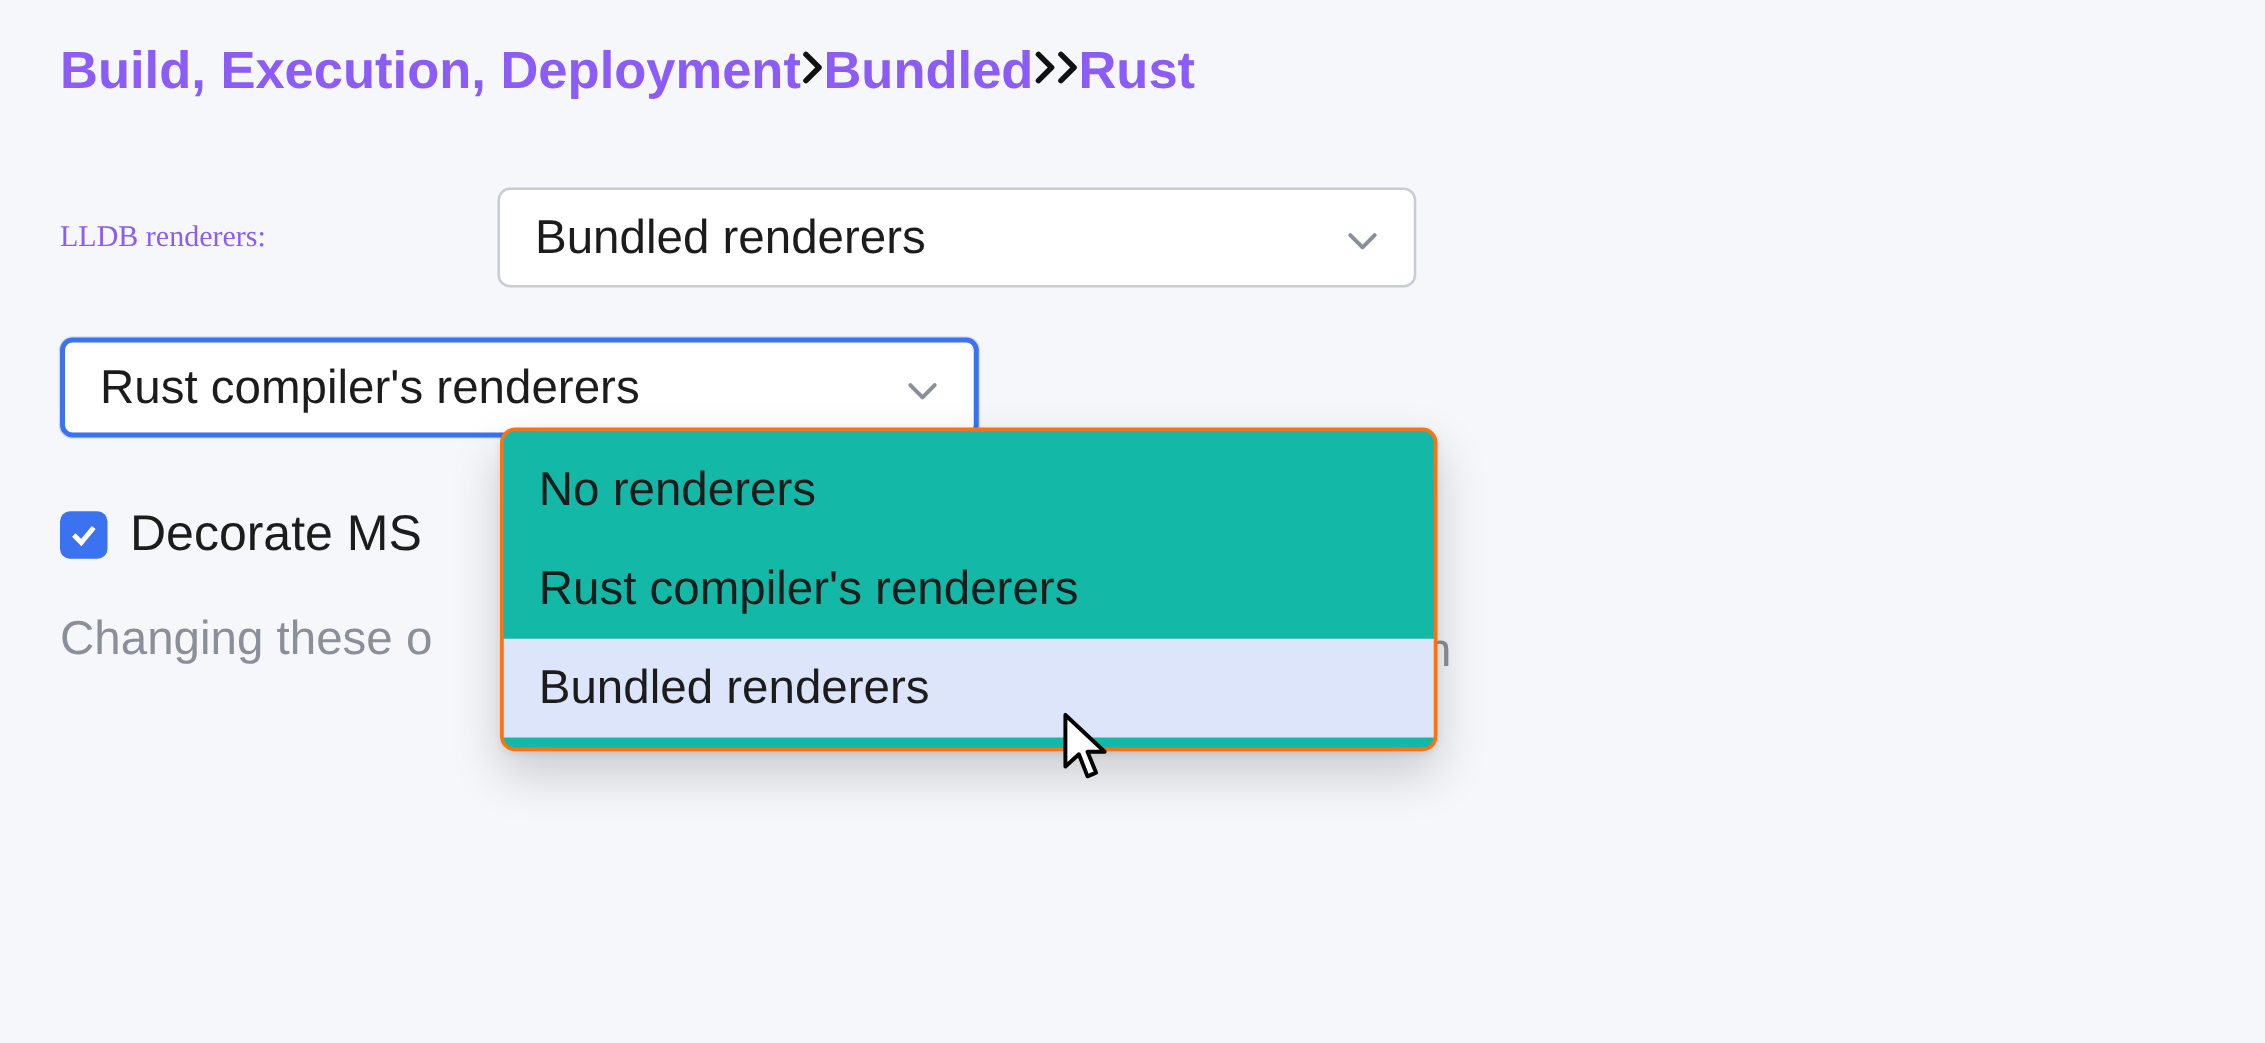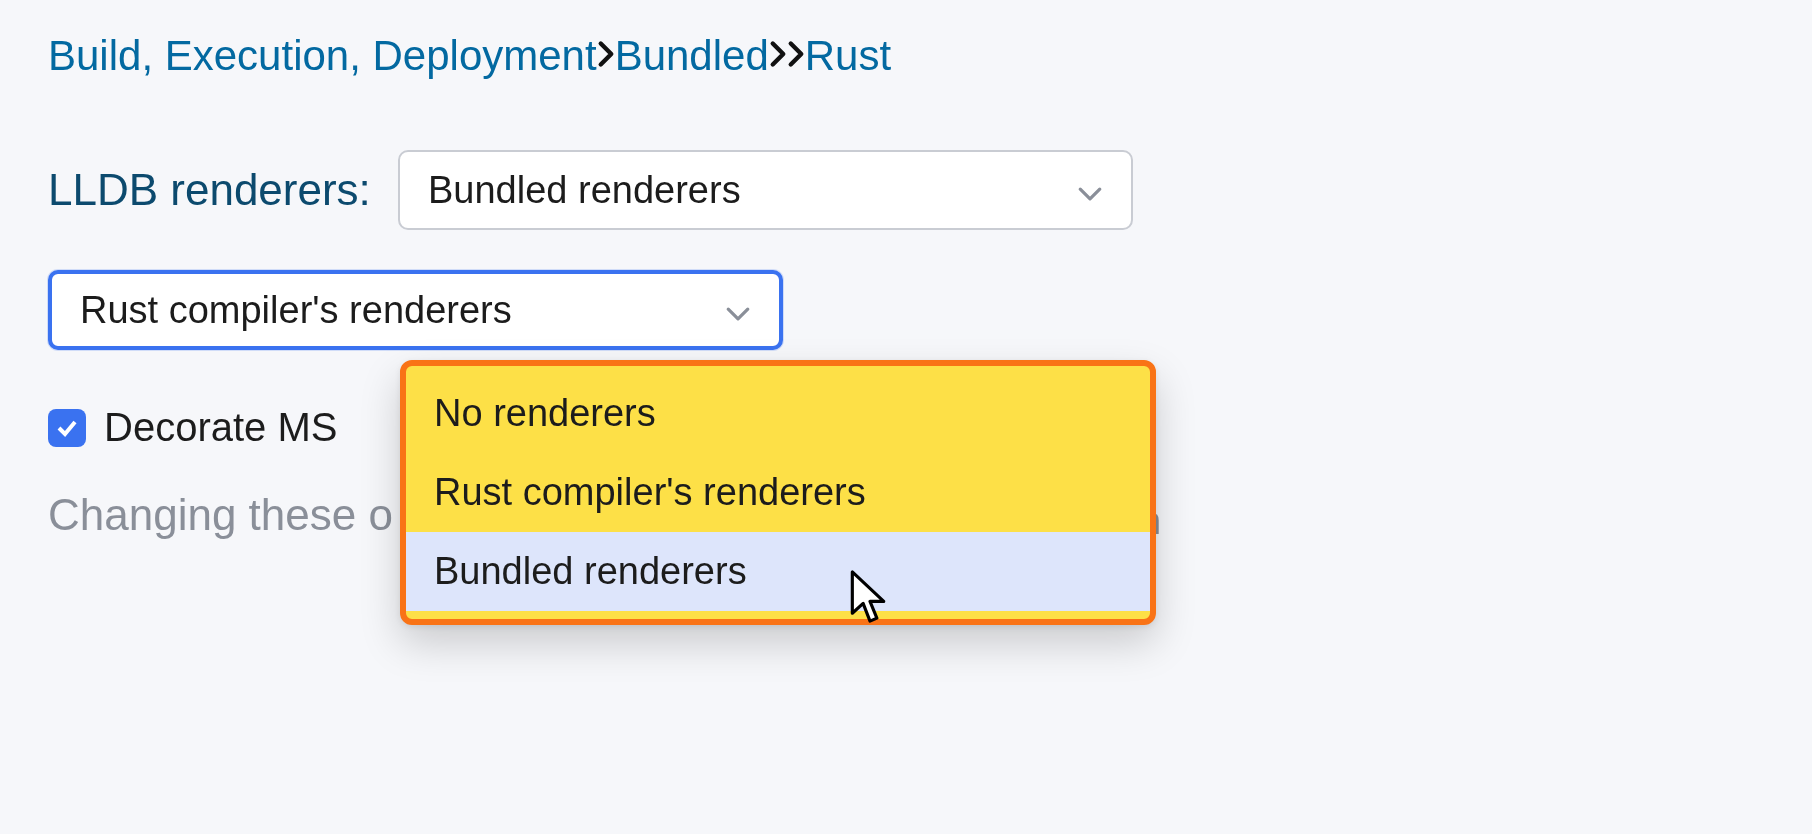--- a/index.html
+++ b/index.html
@@ -12,38 +12,39 @@
     color: #1c1c1c;
     overflow: hidden;
   }
   .container {
     padding: 32px 48px;
   }
   .breadcrumb {
     display: flex;
     align-items: center;
     font-size: 42px;
-    font-weight: 400;
-    color: #0369a1;
+    font-weight: 700;
+    color: #8b5cf6;
     margin-bottom: 70px;
   }
   .breadcrumb .sep {
     font-weight: 400;
     color: #111;
     font-size: 36px;
   }
   .form-row {
     display: flex;
     align-items: center;
     margin-bottom: 40px;
   }
   .form-label {
     width: 350px;
-    font-size: 44px;
-    color: #0c4a6e;
+    font-size: 24px;
+    color: #8b5cf6;
+    font-family: Liberation Serif, serif;
   }
   .select {
     position: relative;
     width: 735px;
     height: 80px;
     border: 2px solid #c9ccd3;
     border-radius: 10px;
     background: #ffffff;
     display: flex;
     align-items: center;
@@ -82,30 +83,30 @@
     height: 24px;
     stroke: #fff;
     stroke-width: 4;
     fill: none;
   }
   .check-label {
     font-size: 40px;
     color: #1c1c1c;
   }
   .hint {
-    font-size: 44px;
+    font-size: 38px;
     color: #8a8f99;
   }
   .dropdown {
     position: absolute;
     left: 400px;
-    top: 360px;
+    top: 342px;
     width: 744px;
-    background: #fde047;
-    border: 6px solid #f97316;
+    background: #14b8a6;
+    border: 3px solid #f97316;
     border-radius: 12px;
     box-shadow: 0 18px 40px rgba(0,0,0,0.18), 0 2px 6px rgba(0,0,0,0.08);
     padding: 8px 0;
     z-index: 50;
   }
   .dropdown-item {
     padding: 18px 28px;
     font-size: 38px;
     color: #1c1c1c;
     cursor: default;

